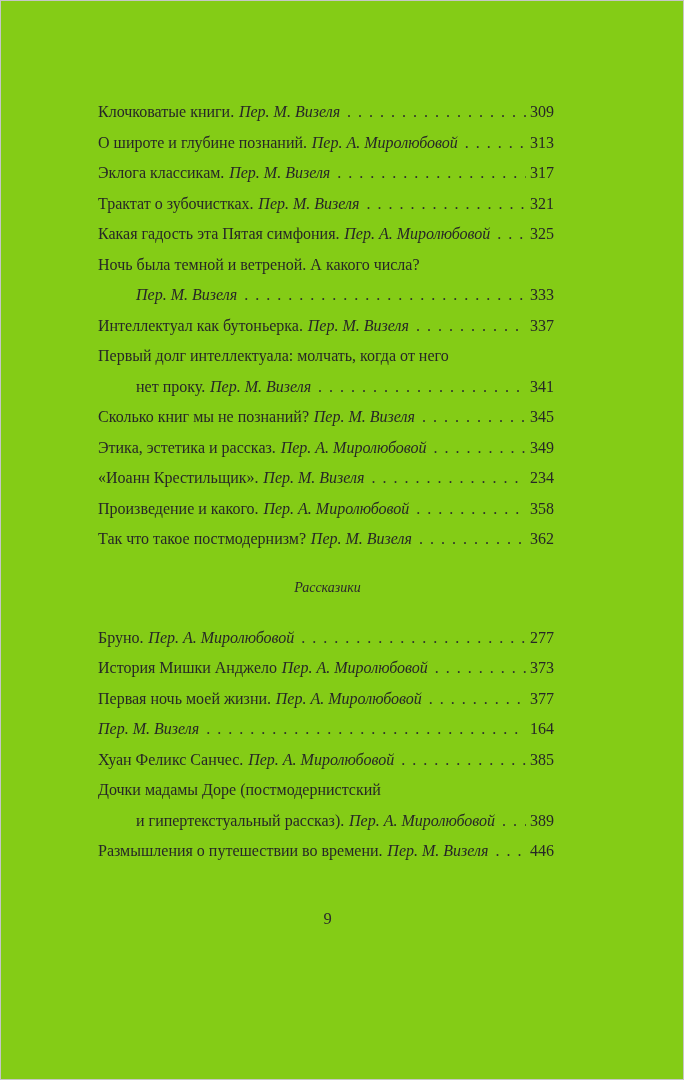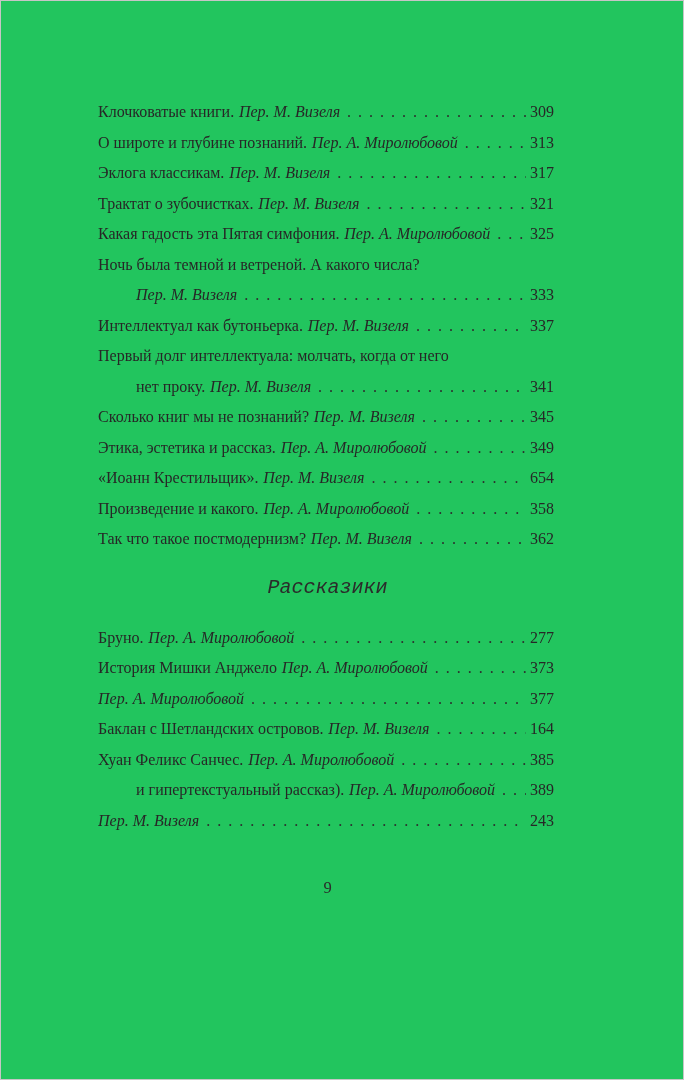--- a/index.html
+++ b/index.html
@@ -4,21 +4,21 @@
 <style>
   * { margin: 0; padding: 0; box-sizing: border-box; }
   html, body { background: #ffffff; }
   body {
     font-family: "Liberation Serif", "DejaVu Serif", serif;
     color: #272727;
   }
   .sheet {
     width: 684px;
     height: 1080px;
-    background: #22c55e;
+    background: #84cc16;
     border: 1px solid #c6c6c6;
     padding: 96px 126px 0 97px;
     overflow: hidden;
   }
   .toc-block { width: 100%; }
   .toc-line {
     display: flex;
     align-items: baseline;
     white-space: nowrap;
     overflow: hidden;
@@ -51,24 +51,23 @@
     margin-bottom: 20px;
   }
   .sec-title {
     font-size: 15px;
     letter-spacing: 2.5px;
     line-height: 31px;
     color: #2b2b2b;
   }
   .sec-subtitle {
     font-style: italic;
-    font-size: 20px;
+    font-size: 14px;
     line-height: 30px;
     color: #2b2b2b;
-    font-family: Liberation Mono, monospace;
   }
   .folio {
     margin-top: 42px;
     text-align: center;
     font-size: 16.5px;
     color: #2b2b2b;
   }
 </style>
 </head>
 <body>
@@ -137,21 +136,21 @@
       <div class="toc-line">
         <span class="title-text">Этика, эстетика и рассказ.</span>
         <span class="translator">Пер. А. Миролюбовой</span>
         <span class="leader"></span>
         <span class="pagenum">349</span>
       </div>
       <div class="toc-line">
         <span class="title-text">«Иоанн Крестильщик».</span>
         <span class="translator">Пер. М. Визеля</span>
         <span class="leader"></span>
-        <span class="pagenum">654</span>
+        <span class="pagenum">234</span>
       </div>
       <div class="toc-line">
         <span class="title-text">Произведение и какого.</span>
         <span class="translator">Пер. А. Миролюбовой</span>
         <span class="leader"></span>
         <span class="pagenum">358</span>
       </div>
       <div class="toc-line">
         <span class="title-text">Так что такое постмодернизм?</span>
         <span class="translator">Пер. М. Визеля</span>
@@ -171,43 +170,47 @@
         <span class="leader"></span>
         <span class="pagenum">277</span>
       </div>
       <div class="toc-line">
         <span class="title-text">История Мишки Анджело</span>
         <span class="translator">Пер. А. Миролюбовой</span>
         <span class="leader"></span>
         <span class="pagenum">373</span>
       </div>
       <div class="toc-line">
+        <span class="title-text">Первая ночь моей жизни.</span>
         <span class="translator">Пер. А. Миролюбовой</span>
         <span class="leader"></span>
         <span class="pagenum">377</span>
       </div>
       <div class="toc-line">
-        <span class="title-text">Баклан с Шетландских островов.</span>
         <span class="translator">Пер. М. Визеля</span>
         <span class="leader"></span>
         <span class="pagenum">164</span>
       </div>
       <div class="toc-line">
         <span class="title-text">Хуан Феликс Санчес.</span>
         <span class="translator">Пер. А. Миролюбовой</span>
         <span class="leader"></span>
         <span class="pagenum">385</span>
+      </div>
+      <div class="toc-line">
+        <span class="title-text">Дочки мадамы Доре (постмодернистский</span>
       </div>
       <div class="toc-line indent">
         <span class="title-text">и гипертекстуальный рассказ).</span>
         <span class="translator">Пер. А. Миролюбовой</span>
         <span class="leader"></span>
         <span class="pagenum">389</span>
       </div>
       <div class="toc-line">
-        <span class="translator">Пер. М. Визеля</span>
-        <span class="leader"></span>
-        <span class="pagenum">243</span>
+        <span class="title-text">Размышления о путешествии во времени.</span>
+        <span class="translator">Пер. М. Визеля</span>
+        <span class="leader"></span>
+        <span class="pagenum">446</span>
       </div>
     </div>
 
   <div class="folio">9</div>
 </div>
 
 </body></html>

